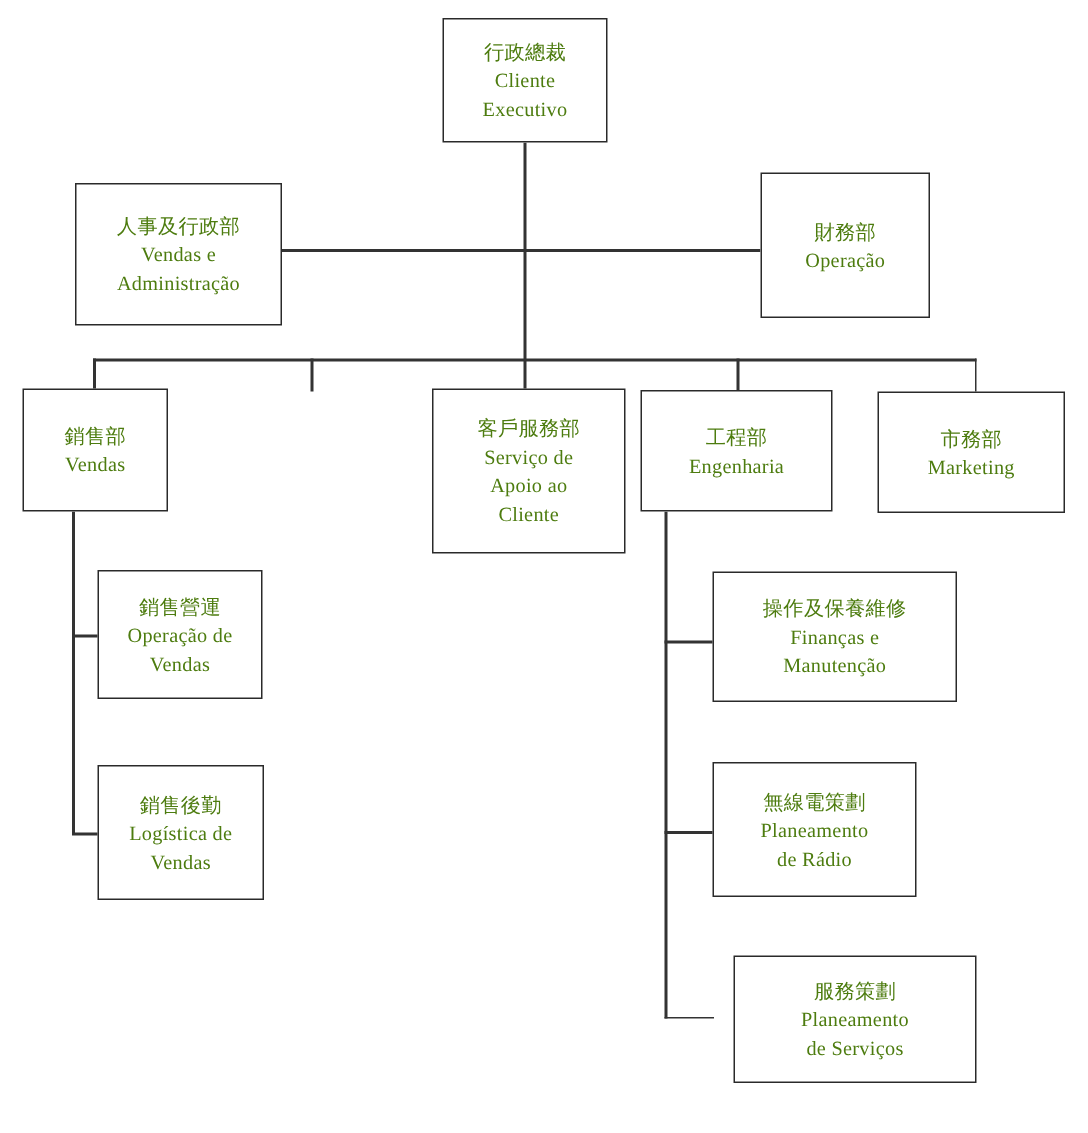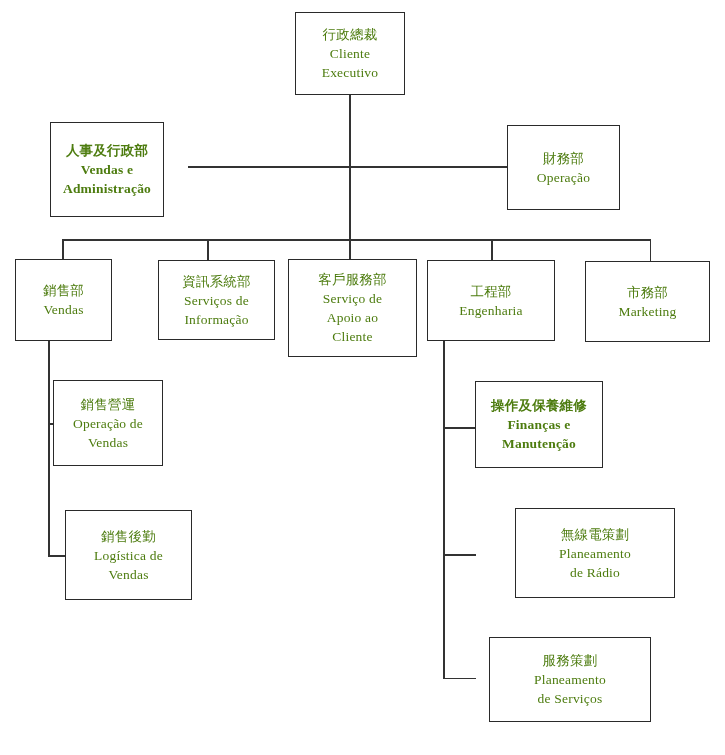--- a/index.html
+++ b/index.html
@@ -65,78 +65,73 @@
   <div class="line h" style="left:443px; top:427px; width:33px;"></div>
   <div class="line h" style="left:443px; top:554px; width:33px;"></div>
   <div class="line h" style="left:443px; top:677.5px; width:33px;"></div>
 
   <div class="node" style="left:295px; top:12px; width:110px; height:83px;">
     <span class="nl">行政總裁</span>
     <span class="nl">Cliente</span>
     <span class="nl">Executivo</span>
   </div>
 
-  <div class="node" style="left:50px; top:122px; width:114px; height:95px;font-weight:bold;">
+  <div class="node" style="left:50px; top:122px; width:138px; height:95px;">
     <span class="nl">人事及行政部</span>
     <span class="nl">Vendas e</span>
     <span class="nl">Administração</span>
   </div>
 
-  <div class="node" style="left:507px; top:125px; width:113px; height:85px;text-align:right;">
+  <div class="node" style="left:507px; top:115px; width:113px; height:97px;text-align:right;">
     <span class="nl">財務部</span>
     <span class="nl">Operação</span>
   </div>
 
   <div class="node" style="left:15px; top:259px; width:97px; height:82px;">
     <span class="nl">銷售部</span>
     <span class="nl">Vendas</span>
   </div>
 
-  <div class="node" style="left:158px; top:260px; width:117px; height:80px;">
-    <span class="nl">資訊系統部</span>
-    <span class="nl">Serviços de</span>
-    <span class="nl">Informação</span>
-  </div>
 
-  <div class="node" style="left:288px; top:259px; width:129px; height:98px;">
+  <div class="node" style="left:288px; top:259px; width:129px; height:110px;">
     <span class="nl">客戶服務部</span>
     <span class="nl">Serviço de</span>
     <span class="nl">Apoio ao</span>
     <span class="nl">Cliente</span>
   </div>
 
   <div class="node" style="left:427px; top:260px; width:128px; height:81px;text-align:right;">
     <span class="nl">工程部</span>
     <span class="nl">Engenharia</span>
   </div>
 
   <div class="node" style="left:585px; top:261px; width:125px; height:81px;">
     <span class="nl">市務部</span>
     <span class="nl">Marketing</span>
   </div>
 
-  <div class="node" style="left:53px; top:380px; width:110px; height:86px;">
+  <div class="node" style="left:65px; top:380px; width:110px; height:86px;">
     <span class="nl">銷售營運</span>
     <span class="nl">Operação de</span>
     <span class="nl">Vendas</span>
   </div>
 
-  <div class="node" style="left:65px; top:510px; width:127px; height:90px;">
+  <div class="node" style="left:65px; top:510px; width:111px; height:90px;">
     <span class="nl">銷售後勤</span>
     <span class="nl">Logística de</span>
     <span class="nl">Vendas</span>
   </div>
 
-  <div class="node" style="left:475px; top:381px; width:128px; height:87px;font-weight:bold;">
+  <div class="node" style="left:475px; top:381px; width:163px; height:87px;">
     <span class="nl">操作及保養維修</span>
     <span class="nl">Finanças e</span>
     <span class="nl">Manutenção</span>
   </div>
 
-  <div class="node" style="left:475px; top:508px; width:160px; height:90px;margin-left:40px;">
+  <div class="node" style="left:475px; top:508px; width:136px; height:90px;">
     <span class="nl">無線電策劃</span>
     <span class="nl">Planeamento</span>
     <span class="nl">de Rádio</span>
   </div>
 
   <div class="node" style="left:459px; top:637px; width:162px; height:85px;margin-left:30px;">
     <span class="nl">服務策劃</span>
     <span class="nl">Planeamento</span>
     <span class="nl">de Serviços</span>
   </div>

